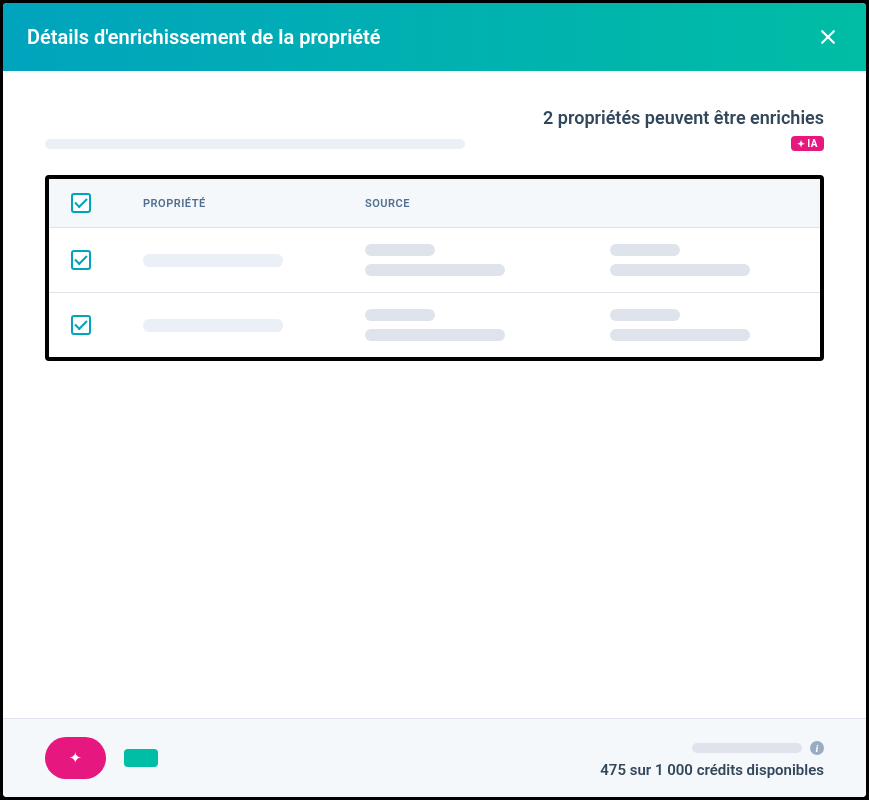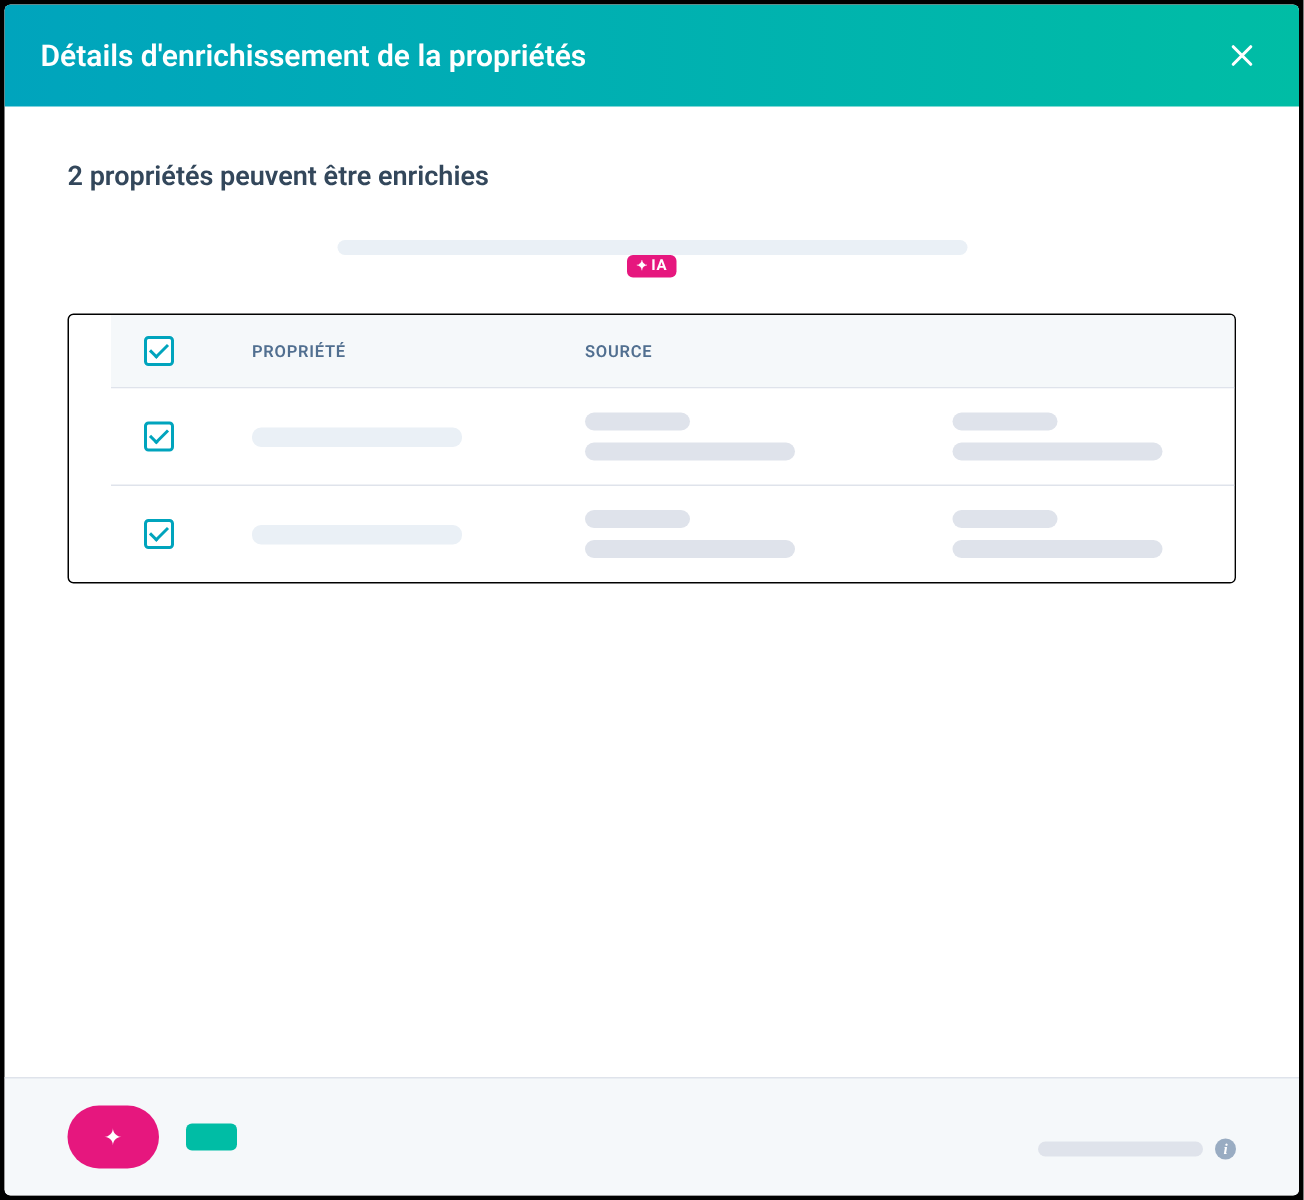--- a/index.html
+++ b/index.html
@@ -52,28 +52,28 @@
     }
     .modal-body {
       padding: 36px 42px 0 42px;
       flex: 1;
       overflow-y: auto;
     }
     .subtitle {
       font-size: 18px;
       font-weight: 600;
       color: #33475b;
-      margin-bottom: 32px;
+      margin-bottom: 8px;
+      text-align: right;
     }
     .skeleton-row {
       display: flex;
       justify-content: space-between;
       align-items: center;
       margin-bottom: 24px;
-      flex-direction: column;
     }
     .skeleton-bar {
       background: #eaf0f6;
       border-radius: 6px;
       height: 10px;
     }
     .skeleton-long {
       width: 420px;
     }
     .ia-badge {
@@ -86,24 +86,23 @@
       display: inline-flex;
       align-items: center;
       gap: 2px;
       letter-spacing: 0.5px;
     }
     .ia-badge::before {
       content: "✦";
       font-size: 9px;
     }
     .table-container {
-      border: 1px solid #000000;
+      border: 4px solid #000000;
       border-radius: 4px;
       overflow: hidden;
-      padding-left: 28px;
     }
     .table-header {
       background: #f5f8fa;
       display: flex;
       align-items: center;
       padding: 14px 22px;
       border-bottom: 1px solid #dfe3eb;
     }
     .table-row {
       display: flex;
@@ -248,21 +247,21 @@
       font-size: 15px;
       font-weight: 600;
       color: #33475b;
     }
   </style>
 </head>
 <body>
 
 <div class="modal">
   <div class="modal-header">
-    <h1 class="modal-title">Détails d'enrichissement de la propriétés</h1>
+    <h1 class="modal-title">Détails d'enrichissement de la propriété</h1>
     <button class="close-btn">
       <svg viewBox="0 0 24 24" fill="none" stroke="#fff" stroke-width="2.5" stroke-linecap="round">
         <line x1="5" y1="5" x2="19" y2="19"></line>
         <line x1="19" y1="5" x2="5" y2="19"></line>
       </svg>
     </button>
   </div>
 
   <div class="modal-body">
     <h2 class="subtitle">2 propriétés peuvent être enrichies</h2>
@@ -322,15 +321,16 @@
       <button class="enrich-btn">
         <span class="sparkle-icon">✦</span>
       </button>
       <div class="footer-pill"></div>
     </div>
     <div class="footer-right">
       <div class="footer-info-row">
         <div class="footer-skeleton"></div>
         <div class="info-icon">i</div>
       </div>
+      <div class="credits-text">475 sur 1 000 crédits disponibles</div>
     </div>
   </div>
 </div>
 
 </body></html>

